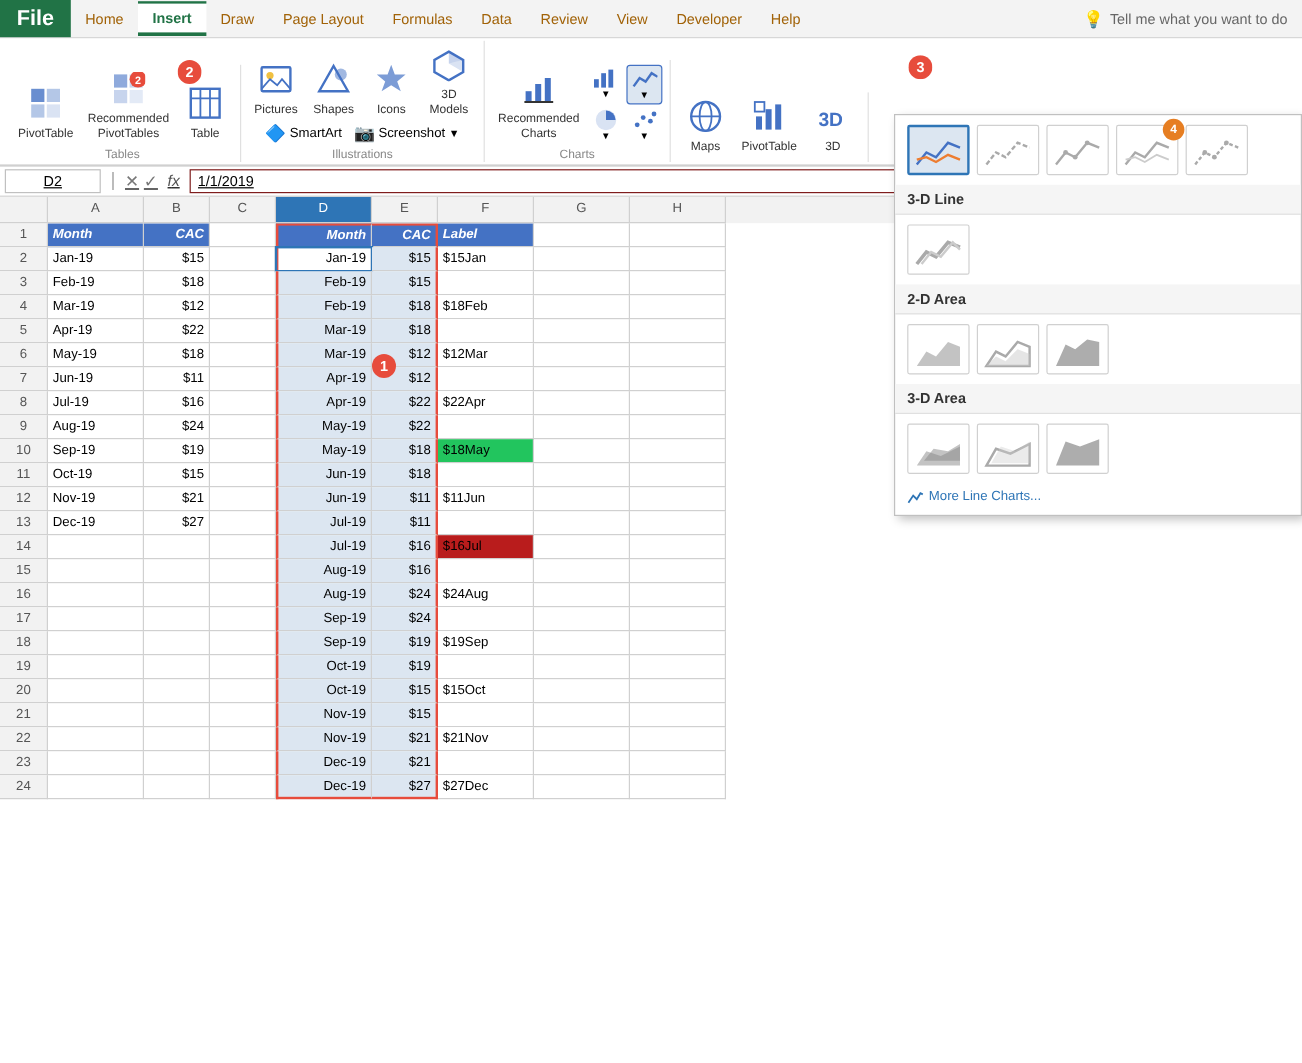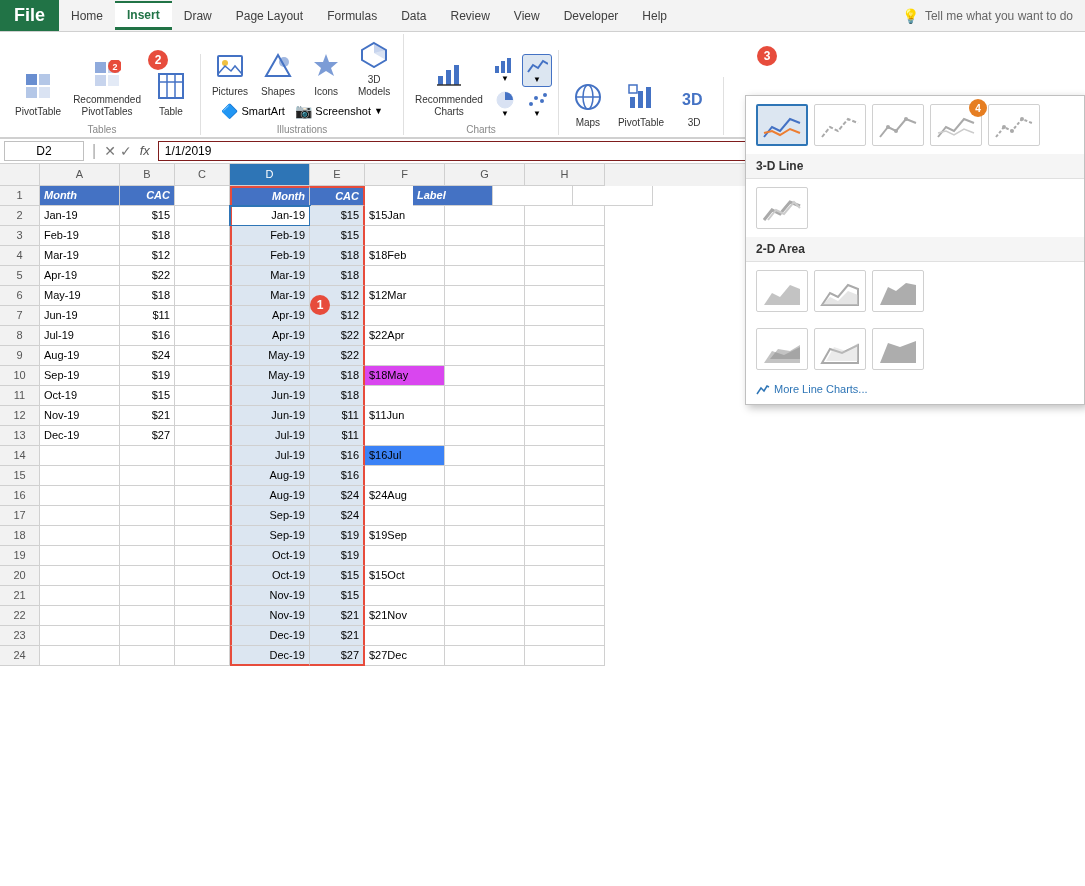--- a/index.html
+++ b/index.html
@@ -1,19 +1,19 @@
 <!DOCTYPE html>
 <html><head>
   <meta charset="utf-8">
   <style>
     * { box-sizing: border-box; margin: 0; padding: 0; }
     body { font-family: 'Segoe UI', Arial, sans-serif; font-size: 12px; background: #fff; overflow: hidden; }
 
     
-    .formula-bar { display: flex; align-items: center; border-bottom: 1px solid #d0d0d0; padding: 2px 4px; gap: 4px; background: #fff; }
+    .formula-bar { display: flex; align-items: center; border-bottom: 1px solid #d0d0d0; padding: 2px 4px; gap: 4px; background: #fff; text-decoration: underline; }
     .cell-ref { width: 80px; border: 1px solid #c0c0c0; padding: 2px 6px; font-size: 12px; text-align: center; }
     .formula-sep { color: #aaa; font-size: 16px; padding: 0 4px; }
     .formula-icons { display: flex; gap: 4px; color: #777; font-size: 14px; }
     .formula-content { flex: 1; border: 1px solid #7f1d1d; padding: 2px 6px; font-size: 12px; }
     .fx-label { color: #555; font-size: 13px; font-style: italic; padding: 0 4px; }
 
     
     .grid-container { display: flex; overflow: hidden; height: calc(886px - 120px); }
     .grid-wrapper { flex: 1; overflow: auto; position: relative; }
 
@@ -44,21 +44,21 @@
     
     .dropdown-panel { position: absolute; right: 0; top: 100px; width: 340px; background: #fff; border: 1px solid #c0c0c0; box-shadow: 3px 3px 8px rgba(0,0,0,0.25); z-index: 100; font-size: 12px; }
     .dropdown-section-title { background: #f5f5f5; padding: 5px 10px; font-weight: 600; font-size: 12px; color: #333; border-bottom: 1px solid #e0e0e0; }
     .chart-row { display: flex; gap: 6px; padding: 8px 10px; flex-wrap: wrap; }
     .chart-icon { width: 52px; height: 42px; border: 1px solid #d0d0d0; display: flex; align-items: center; justify-content: center; cursor: pointer; border-radius: 2px; font-size: 18px; }
     .chart-icon.selected-chart { border: 2px solid #2e75b6; background: #dce6f1; }
     .more-line { padding: 4px 10px 8px; color: #2e75b6; cursor: pointer; font-size: 11px; display: flex; align-items: center; gap: 4px; }
 
     .ribbon-top { display: flex; background: #f3f3f3; border-bottom: 1px solid #d0d0d0; align-items: center; }
     .ribbon-top .file-btn { background: #217346; color: #fff; padding: 5px 14px; font-size: 18px; cursor: pointer; font-weight: 600; }
-    .ribbon-top .tab-btn { padding: 5px 12px; font-size: 12px; cursor: pointer; color: #404040; }
+    .ribbon-top .tab-btn { padding: 5px 12px; font-size: 12px; cursor: pointer; color: #a16207; }
     .ribbon-top .tab-btn.active-tab { color: #217346; border-bottom: 3px solid #217346; font-weight: 600; background: #fff; }
     .ribbon-top .tell-me-box { margin-left: auto; display: flex; align-items: center; gap: 5px; padding: 0 12px; color: #666; font-size: 12px; }
     .lightbulb { font-size: 14px; }
 
     .ribbon-body { background: #fff; border-bottom: 2px solid #d0d0d0; padding: 2px 4px; display: flex; align-items: flex-end; min-height: 88px; }
     .rg { display: flex; flex-direction: column; align-items: center; border-right: 1px solid #e0e0e0; padding: 4px 6px 0 6px; }
     .rg-items { display: flex; gap: 2px; align-items: flex-end; flex: 1; }
     .rg-label { font-size: 10px; color: #888; margin-top: 4px; text-align: center; }
     .rb { display: flex; flex-direction: column; align-items: center; padding: 2px 5px; border-radius: 3px; cursor: pointer; min-width: 46px; }
     .rb .ic { font-size: 26px; line-height: 1.1; }
@@ -315,21 +315,21 @@
     </div>
 
     <div class="grid-body" id="grid-body">
     <div class="grid-row">
           <div class="row-header">1</div>
           <div class="cell cw-a header-cell" style="background: rgb(68, 114, 196); color: rgb(255, 255, 255); font-weight: bold;">Month</div>
           <div class="cell cw-b header-cell" style="background: rgb(68, 114, 196); color: rgb(255, 255, 255); font-weight: bold; text-align: right; justify-content: flex-end;">CAC</div>
           <div class="cell cw-c"></div>
           <div class="cell cw-d header-cell" style="background: rgb(68, 114, 196); color: rgb(255, 255, 255); font-weight: bold; border-top: 2px solid rgb(231, 76, 60); border-left: 2px solid rgb(231, 76, 60); text-align: right; justify-content: flex-end;">Month</div>
           <div class="cell cw-e header-cell" style="background: rgb(68, 114, 196); color: rgb(255, 255, 255); font-weight: bold; border-top: 2px solid rgb(231, 76, 60); border-right: 2px solid rgb(231, 76, 60); text-align: right; justify-content: flex-end;">CAC</div>
-          <div class="cell cw-f header-cell" style="background: rgb(68, 114, 196); color: rgb(255, 255, 255); font-weight: bold; margin-left: 48px;">Label</div>
+          <div class="cell cw-f header-cell" style="background: rgb(68, 114, 196); color: rgb(255, 255, 255); font-weight: bold;">Label</div>
           <div class="cell cw-g"></div>
           <div class="cell cw-h"></div>
         </div>
         <div class="grid-row">
           <div class="row-header">2</div>
           <div class="cell cw-a">Jan-19</div>
           <div class="cell cw-b" style="text-align: right; justify-content: flex-end;">$15</div>
           <div class="cell cw-c"></div>
           <div class="cell cw-d selected-range" style="background: rgb(255, 255, 255); outline: rgb(46, 117, 182) solid 2px; outline-offset: -1px; border-left: 2px solid rgb(231, 76, 60); text-align: right; justify-content: flex-end;">Jan-19</div>
           <div class="cell cw-e selected-range" style="background: rgb(220, 230, 241); border-right: 2px solid rgb(231, 76, 60); text-align: right; justify-content: flex-end;">$15</div>
@@ -414,21 +414,21 @@
           <div class="cell cw-g"></div>
           <div class="cell cw-h"></div>
         </div>
         <div class="grid-row">
           <div class="row-header">10</div>
           <div class="cell cw-a">Sep-19</div>
           <div class="cell cw-b" style="text-align: right; justify-content: flex-end;">$19</div>
           <div class="cell cw-c"></div>
           <div class="cell cw-d selected-range" style="background: rgb(220, 230, 241); border-left: 2px solid rgb(231, 76, 60); text-align: right; justify-content: flex-end;">May-19</div>
           <div class="cell cw-e selected-range" style="background: rgb(220, 230, 241); border-right: 2px solid rgb(231, 76, 60); text-align: right; justify-content: flex-end;">$18</div>
-          <div class="cell cw-f" style="background: #d946ef;">$18May</div>
+          <div class="cell cw-f" style="background: #22c55e;">$18May</div>
           <div class="cell cw-g"></div>
           <div class="cell cw-h"></div>
         </div>
         <div class="grid-row">
           <div class="row-header">11</div>
           <div class="cell cw-a">Oct-19</div>
           <div class="cell cw-b" style="text-align: right; justify-content: flex-end;">$15</div>
           <div class="cell cw-c"></div>
           <div class="cell cw-d selected-range" style="background: rgb(220, 230, 241); border-left: 2px solid rgb(231, 76, 60); text-align: right; justify-content: flex-end;">Jun-19</div>
           <div class="cell cw-e selected-range" style="background: rgb(220, 230, 241); border-right: 2px solid rgb(231, 76, 60); text-align: right; justify-content: flex-end;">$18</div>
@@ -458,21 +458,21 @@
           <div class="cell cw-g"></div>
           <div class="cell cw-h"></div>
         </div>
         <div class="grid-row">
           <div class="row-header">14</div>
           <div class="cell cw-a"></div>
           <div class="cell cw-b" style="text-align: right; justify-content: flex-end;"></div>
           <div class="cell cw-c"></div>
           <div class="cell cw-d selected-range" style="background: rgb(220, 230, 241); border-left: 2px solid rgb(231, 76, 60); text-align: right; justify-content: flex-end;">Jul-19</div>
           <div class="cell cw-e selected-range" style="background: rgb(220, 230, 241); border-right: 2px solid rgb(231, 76, 60); text-align: right; justify-content: flex-end;">$16</div>
-          <div class="cell cw-f" style="background: #3b82f6;">$16Jul</div>
+          <div class="cell cw-f" style="background: #b91c1c;">$16Jul</div>
           <div class="cell cw-g"></div>
           <div class="cell cw-h"></div>
         </div>
         <div class="grid-row">
           <div class="row-header">15</div>
           <div class="cell cw-a"></div>
           <div class="cell cw-b" style="text-align: right; justify-content: flex-end;"></div>
           <div class="cell cw-c"></div>
           <div class="cell cw-d selected-range" style="background: rgb(220, 230, 241); border-left: 2px solid rgb(231, 76, 60); text-align: right; justify-content: flex-end;">Aug-19</div>
           <div class="cell cw-e selected-range" style="background: rgb(220, 230, 241); border-right: 2px solid rgb(231, 76, 60); text-align: right; justify-content: flex-end;">$16</div>
@@ -645,20 +645,21 @@
         <polygon points="2,30 10,22 18,26 28,16 38,20 38,30" fill="#ccc" opacity="0.5"></polygon>
       </svg>
     </div>
     <div class="chart-icon">
       <svg width="40" height="32" viewBox="0 0 40 32">
         <polygon points="2,30 10,12 18,16 28,8 38,10 38,30" fill="#999" opacity="0.8"></polygon>
       </svg>
     </div>
   </div>
 
+  <div class="dropdown-section-title">3-D Area</div>
   <div class="chart-row">
     <div class="chart-icon">
       <svg width="40" height="32" viewBox="0 0 40 32">
         <polygon points="2,30 10,18 22,22 38,14 38,30" fill="#aaa" opacity="0.7"></polygon>
         <polygon points="8,26 16,16 28,18 38,12 38,26" fill="#888" opacity="0.5"></polygon>
       </svg>
     </div>
     <div class="chart-icon">
       <svg width="40" height="32" viewBox="0 0 40 32">
         <polygon points="2,30 10,16 22,20 38,12 38,30" fill="none" stroke="#aaa" stroke-width="2"></polygon>

